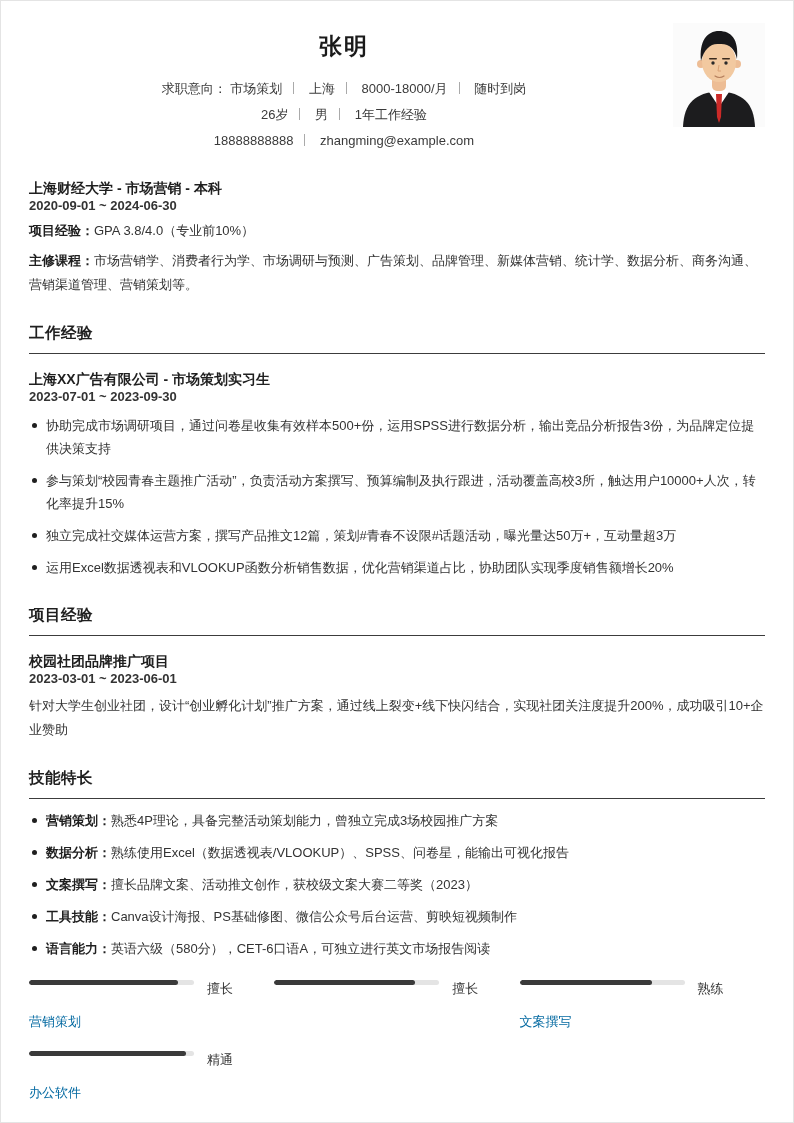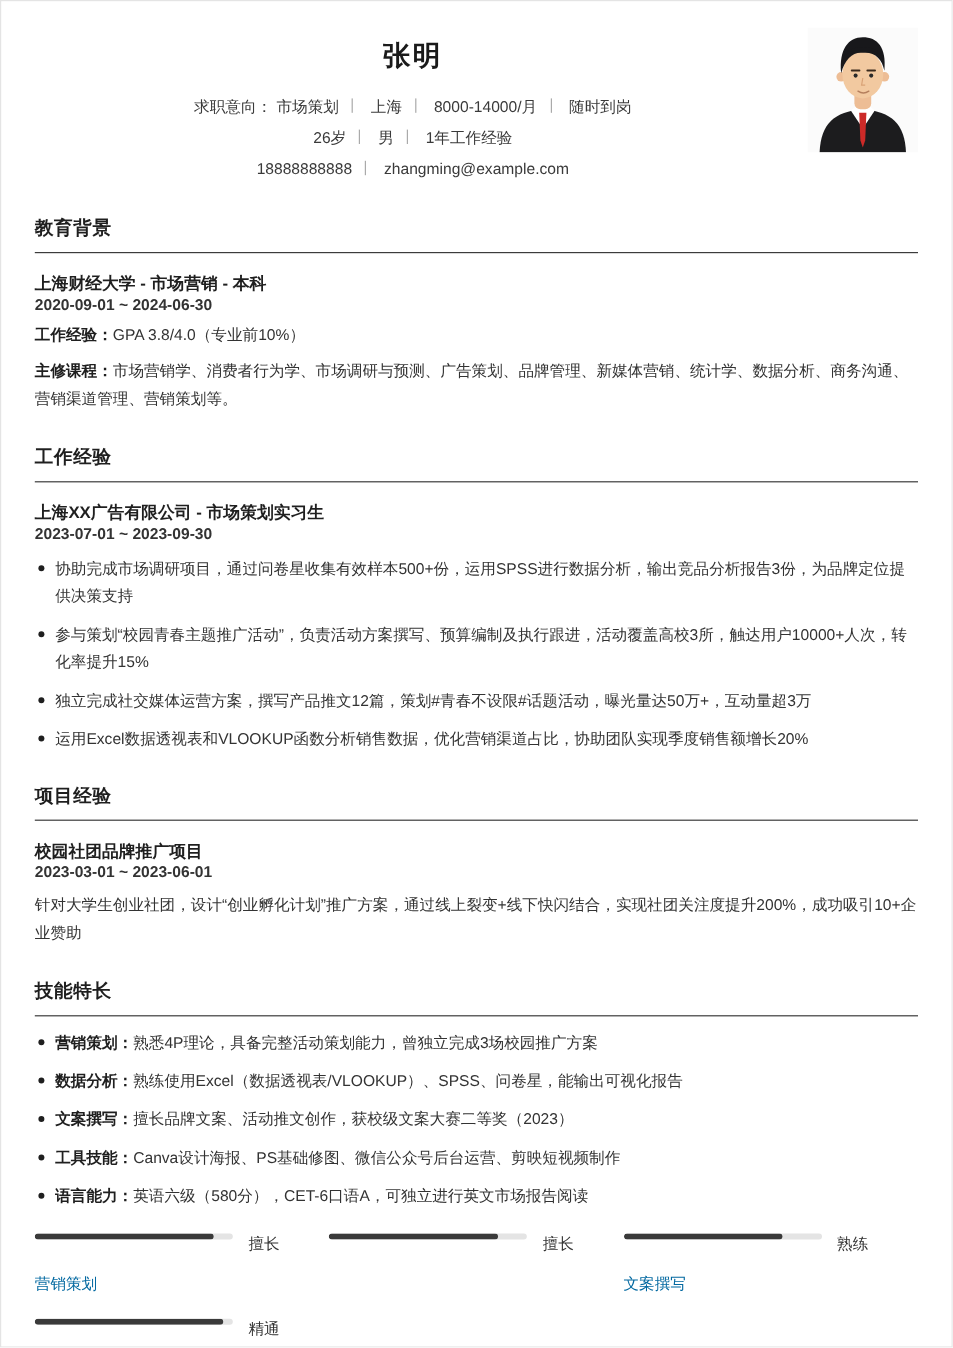--- a/index.html
+++ b/index.html
@@ -48,21 +48,21 @@
 
 <div class="page">
 
   <header class="header">
     <div class="header-center">
       <div class="candidate-name">张明</div>
       <div class="info-line">
         <span>求职意向：</span>
         <span>市场策划</span><span class="sep"></span>
         <span>上海</span><span class="sep"></span>
-        <span>8000-14000/月</span><span class="sep"></span>
+        <span>8000-18000/月</span><span class="sep"></span>
         <span>随时到岗</span>
       </div>
       <div class="info-line">
         <span>26岁</span><span class="sep"></span>
         <span>男</span><span class="sep"></span>
         <span>1年工作经验</span>
       </div>
       <div class="info-line">
         <span>18888888888</span><span class="sep"></span>
         <span>zhangming@example.com</span>
@@ -93,27 +93,26 @@
         <circle cx="40" cy="40" r="1.7" fill="#2a2a2a"></circle>
         <circle cx="53" cy="40" r="1.7" fill="#2a2a2a"></circle>
 
         <path d="M46,42 L45,48 L48,48" stroke="#d9a276" stroke-width="1" fill="none"></path>
         <path d="M42,53 C45,55 48,55 51,53" stroke="#b57f5d" stroke-width="1.2" fill="none" stroke-linecap="round"></path>
       </svg>
     </div>
   </header>
 
   <section class="section">
-    <div class="section-title">教育背景</div>
     <div class="item-head">
       <span class="item-title">上海财经大学 - 市场营销 - 本科</span>
       <span class="item-date">2020-09-01 ~ 2024-06-30</span>
     </div>
     <div class="kv-row">
-      <span class="kv-label">工作经验：</span><span>GPA 3.8/4.0（专业前10%）</span>
+      <span class="kv-label">项目经验：</span><span>GPA 3.8/4.0（专业前10%）</span>
     </div>
     <div class="kv-row">
       <span class="kv-label">主修课程：</span><span>市场营销学、消费者行为学、市场调研与预测、广告策划、品牌管理、新媒体营销、统计学、数据分析、商务沟通、营销渠道管理、营销策划等。</span>
     </div>
   </section>
 
   <section class="section">
     <div class="section-title">工作经验</div>
     <div class="item-head">
       <span class="item-title">上海XX广告有限公司 - 市场策划实习生</span>

